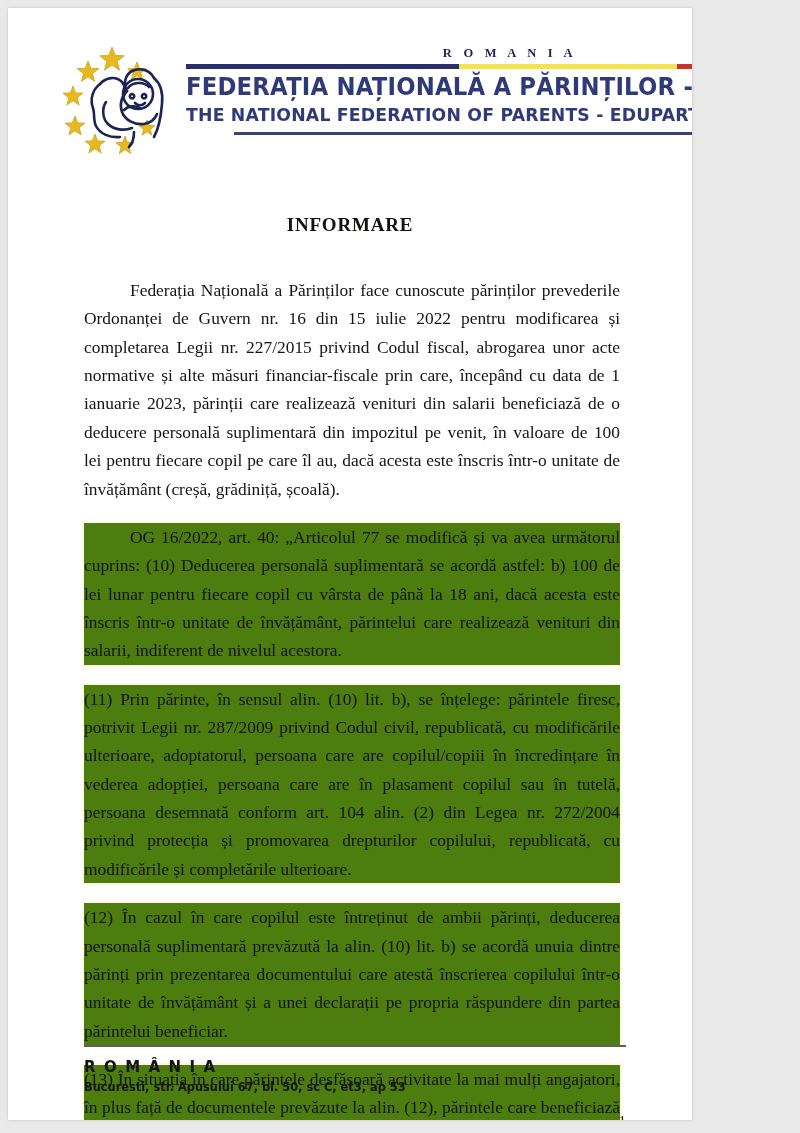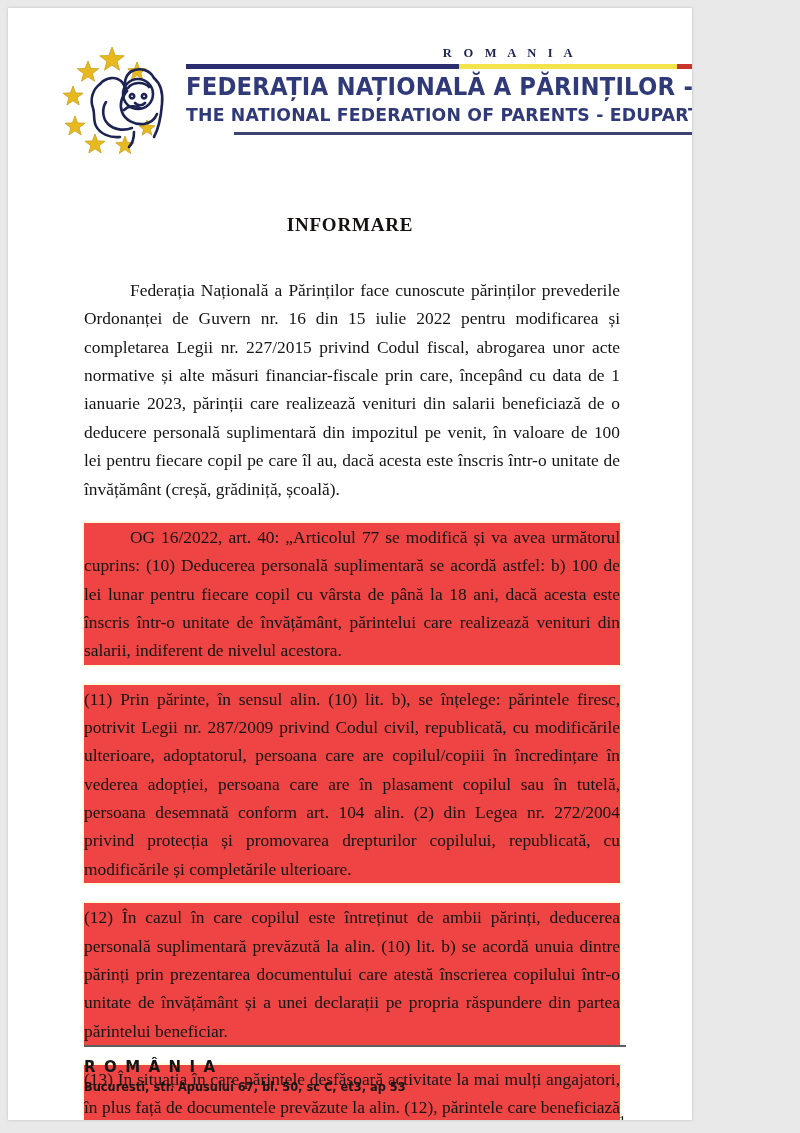--- a/index.html
+++ b/index.html
@@ -115,21 +115,21 @@
     font-family: "Liberation Serif", serif;
     font-size: 17.4px;
     line-height: 1.63;
     color: #141414;
     text-align: justify;
     text-justify: inter-word;
     margin: 0 0 14px 0;
   }
   .para.indent { text-indent: 46px; }
   .para.hl {
-    background: #ef4444;
+    background: #4d7c0f;
     box-shadow: 0 0 0 2px #fdfae0;
   }
   .para.gap-top { margin-top: 20px; }
 
   
   .footer {
     position: absolute;
     left: 76px;
     right: 66px;
     bottom: 24px;

